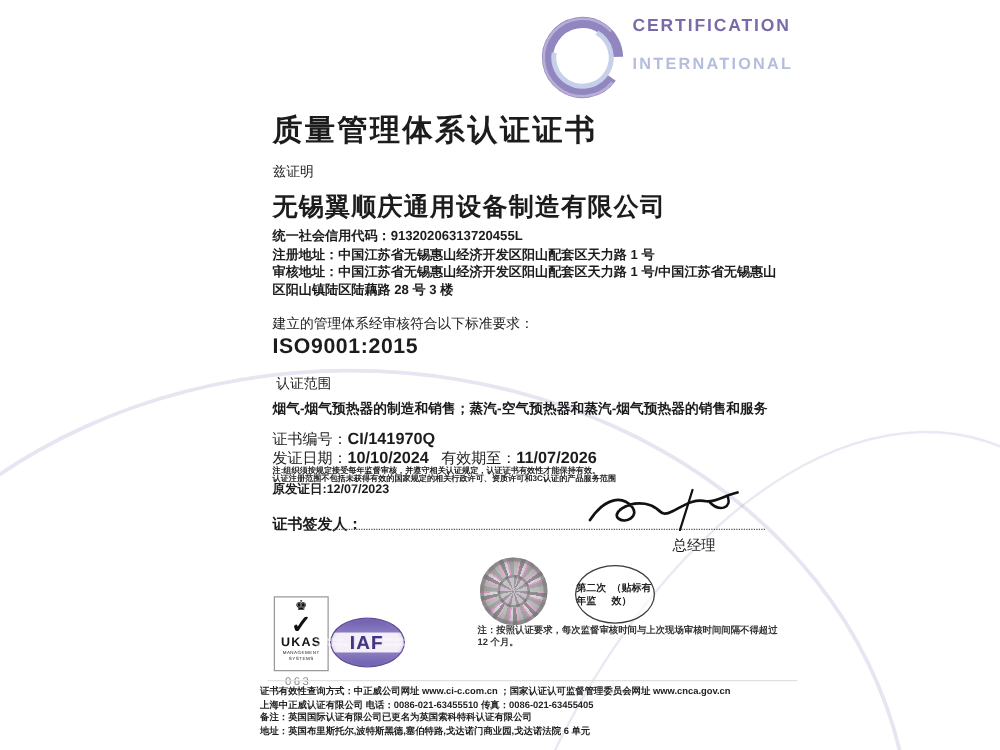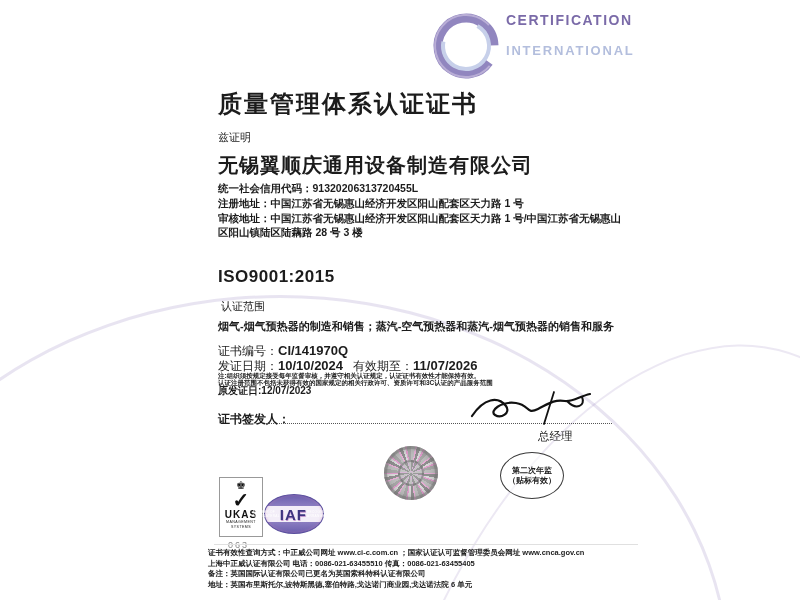--- a/index.html
+++ b/index.html
@@ -61,22 +61,22 @@
     box-shadow: inset 0 0 0 3px rgba(120,120,120,0.55), inset 0 0 10px rgba(90,90,90,0.6);
   }
   .holo-core { position:absolute; left:14px; top:14px; width:26px; height:26px;
     border-radius:50%;
     background: repeating-conic-gradient(from 20deg,
         #9a9a9a 0deg 14deg, #d8b6d8 14deg 20deg, #c4c4c4 20deg 34deg);
     box-shadow: inset 0 0 0 2px rgba(100,100,100,0.5); }
 
   .annual-stamp { left:460px; top:452px; width:64px; height:47px;
     border:1.5px solid #3a3a3a; border-radius:50%;
-    display:flex; flex-direction:column; align-items:center; justify-content:center;
-    background:rgba(255,255,255,0.6);margin-left:40px; }
+    display:flex; flex-direction:row; align-items:center; justify-content:center;
+    background:rgba(255,255,255,0.6); }
   .annual-stamp div { font-size:8px; font-weight:600; color:#222; line-height:10px; }
 
   .stamp-note { left:382px; top:499px; width:242px; font-size:7.5px;
     line-height:10px; font-weight:600; color:#333; }
 
   
   .ukas-box { left:219px; top:477px; width:44px; height:60px;
     border:1px solid #999; display:flex; flex-direction:column; align-items:center;
     padding-top:2px; background:#fff; }
   .ukas-crown { font-size:11px; line-height:11px; color:#111; }
@@ -119,20 +119,21 @@
   <div class="abs title">质量管理体系认证证书</div>
 
   <div class="abs logo-text2">INTERNATIONAL</div>
   <div class="abs certify-intro">兹证明</div>
 
   <div class="abs company-name">无锡翼顺庆通用设备制造有限公司</div>
   <div class="abs credit-line"><span>统一社会信用代码：</span><span>91320206313720455L</span></div>
   <div class="abs reg-addr"><span>注册地址：</span><span>中国江苏省无锡惠山经济开发区阳山配套区天力路 1 号</span></div>
   <div class="abs audit-addr"><span>审核地址：</span><span>中国江苏省无锡惠山经济开发区阳山配套区天力路 1 号/中国江苏省无锡惠山区阳山镇陆区陆藕路 28 号 3 楼</span></div>
 
+  <div class="abs std-intro">建立的管理体系经审核符合以下标准要求：</div>
   <div class="abs std-code">ISO9001:2015</div>
 
   <div class="abs scope-label">认证范围</div>
   <div class="abs scope-text">烟气-烟气预热器的制造和销售；蒸汽-空气预热器和蒸汽-烟气预热器的销售和服务</div>
 
   <div class="abs cert-number"><span>证书编号：</span><span class="val">CI/141970Q</span></div>
   <div class="abs cert-dates"><span>发证日期：</span><span class="val">10/10/2024</span><span>&nbsp;&nbsp;&nbsp;</span><span>有效期至：</span><span class="val">11/07/2026</span></div>
   <div class="abs fineprint1">注:组织须按规定接受每年监督审核，并遵守相关认证规定，认证证书有效性才能保持有效。</div>
   <div class="abs fineprint2">认证注册范围不包括未获得有效的国家规定的相关行政许可、资质许可和3C认证的产品服务范围</div>
   <div class="abs orig-date">原发证日:12/07/2023</div>
@@ -149,20 +150,21 @@
   </div>
   <div class="abs signer-title">总经理</div>
 
   <div class="abs holo">
     <div class="holo-core"></div>
   </div>
   <div class="abs annual-stamp">
     <div>第二次年监</div>
     <div>（贴标有效）</div>
   </div>
+  <div class="abs stamp-note">注：按照认证要求，每次监督审核时间与上次现场审核时间间隔不得超过 12 个月。</div>
 
   <div class="abs ukas-box">
     <div class="ukas-crown">♚</div>
     <div class="ukas-check">✓</div>
     <div class="ukas-word">UKAS</div>
     <div class="ukas-sub">MANAGEMENT</div>
     <div class="ukas-sub">SYSTEMS</div>
   </div>
   <div class="abs ukas-number">063</div>
 

